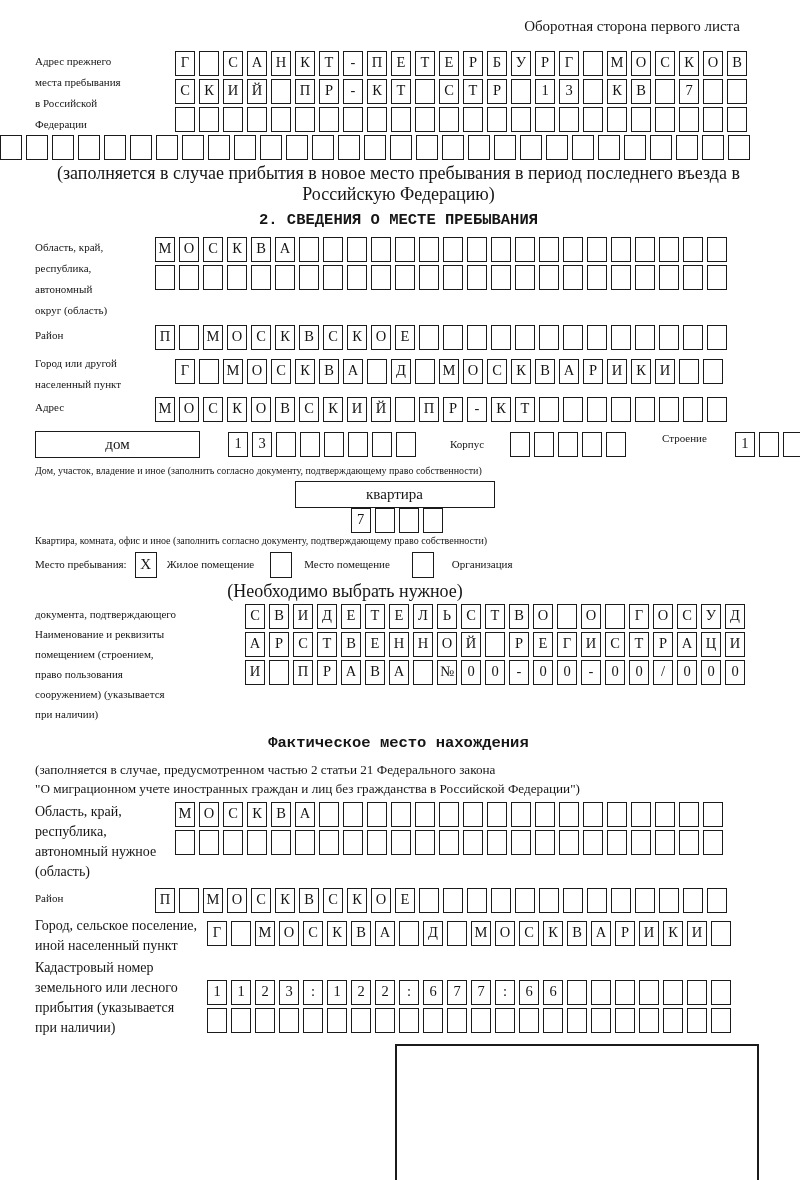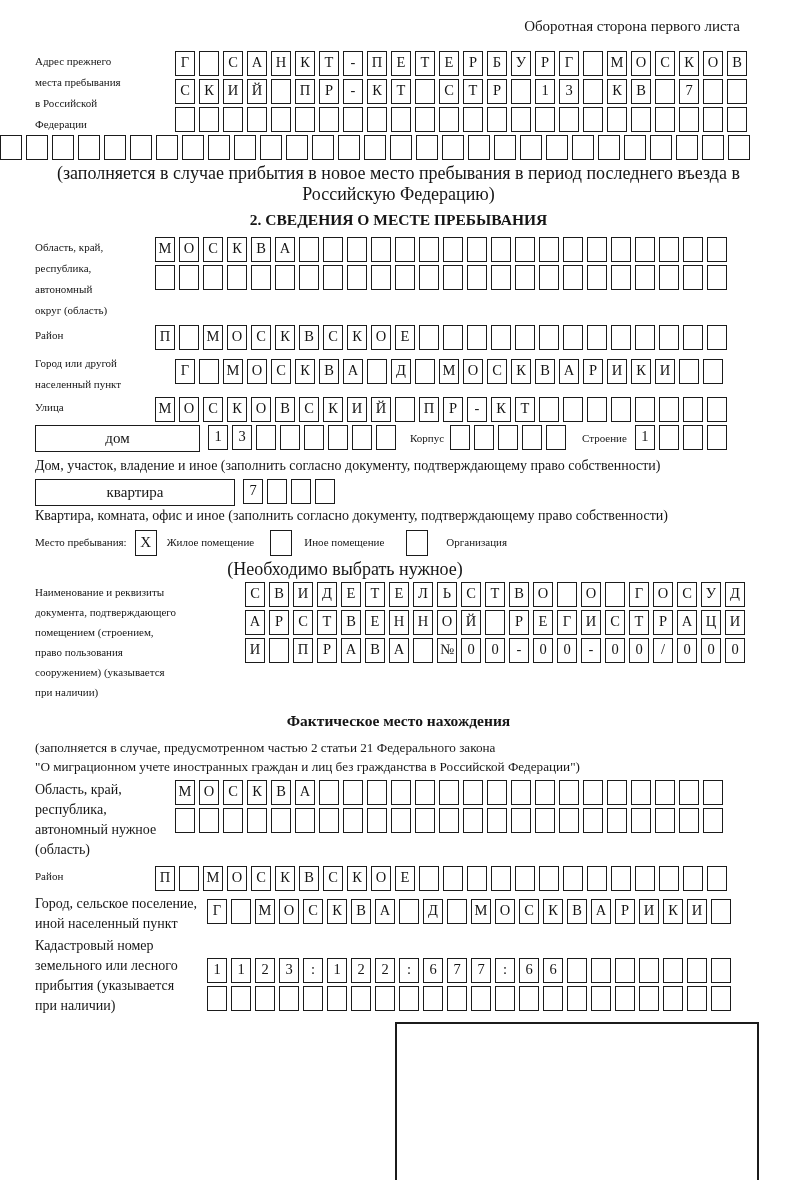--- a/index.html
+++ b/index.html
@@ -20,22 +20,22 @@
     font-size:14.5px;line-height:21px;text-align:center;
   }
   .cells.wide .cell{width:22px;}
   .cellrow{margin-bottom:3px;}
 
   .frow{display:flex;align-items:flex-start;}
   .flabel{flex:none;font-size:11px;line-height:21px;}
   .flabel.sm{font-size:14px;line-height:20px;}
 
   .note{font-size:18px;text-align:center;margin:3px 0 2px 0;}
-  .caption{font-size:14px;margin:2px 0 5px 0;font-family:Liberation Serif, serif;}
-  .h-bold{font-weight:bold;font-size:15.5px;text-align:center;margin:6px 0 8px 0;}
+  .caption{font-size:10px;margin:2px 0 5px 0;font-family:Liberation Serif, serif;}
+  .h-bold{font-weight:bold;font-size:15.5px;text-align:center;margin:6px 0 8px 0;font-family:Liberation Mono, monospace;}
 
   .named-box{
     box-sizing:border-box;border:1.6px solid #1b1b1b;height:27px;
     display:flex;align-items:center;justify-content:center;
     font-size:15px;flex:none;
   }
   .inline-lbl{font-size:11px;line-height:27px;flex:none;}
   .chk{
     flex:none;box-sizing:border-box;width:22px;height:26px;
     border:1.6px solid #1b1b1b;font-size:15px;line-height:23px;text-align:center;
@@ -300,21 +300,21 @@
         <span class="cell">Р</span>
         <span class="cell">И</span>
         <span class="cell">К</span>
         <span class="cell">И</span>
         <span class="cell"></span>
         <span class="cell"></span>
       </div>
   </div>
 
   <div class="frow cellrow">
-    <div class="flabel" style="width:120px">Улица</div>
+    <div class="flabel" style="width:120px">Адрес</div>
     <div class="cells">
         <span class="cell">М</span>
         <span class="cell">О</span>
         <span class="cell">С</span>
         <span class="cell">К</span>
         <span class="cell">О</span>
         <span class="cell">В</span>
         <span class="cell">С</span>
         <span class="cell">К</span>
         <span class="cell">И</span>
@@ -329,76 +329,76 @@
         <span class="cell"></span>
         <span class="cell"></span>
         <span class="cell"></span>
         <span class="cell"></span>
         <span class="cell"></span>
         <span class="cell"></span>
         <span class="cell"></span>
       </div>
   </div>
 
-  <div style="display:flex;margin-top:3px;">
+  <div style="display:flex;align-items:center;margin-top:3px;gap:20px;">
     <div class="named-box" style="width:165px;margin-right:8px;">дом</div>
     <div class="cells">
         <span class="cell">1</span>
         <span class="cell">3</span>
         <span class="cell"></span>
         <span class="cell"></span>
         <span class="cell"></span>
         <span class="cell"></span>
         <span class="cell"></span>
         <span class="cell"></span>
       </div>
     <div class="inline-lbl" style="margin:0 6px 0 10px;">Корпус</div>
     <div class="cells">
         <span class="cell"></span>
         <span class="cell"></span>
         <span class="cell"></span>
         <span class="cell"></span>
         <span class="cell"></span>
       </div>
-    <div class="inline-lbl" style="margin:0 8px 4px 12px;">Строение</div>
+    <div class="inline-lbl" style="margin:0 8px 11px 12px;">Строение</div>
     <div class="cells">
         <span class="cell">1</span>
         <span class="cell"></span>
         <span class="cell"></span>
         <span class="cell"></span>
       </div>
   </div>
   <div class="caption">Дом, участок, владение и иное (заполнить согласно документу, подтверждающему право собственности)</div>
 
-  <div style="display:flex;">
+  <div style="display:flex;align-items:center;flex-direction:column;">
     <div class="named-box" style="width:200px;margin-right:8px;">квартира</div>
     <div class="cells">
         <span class="cell">7</span>
         <span class="cell"></span>
         <span class="cell"></span>
         <span class="cell"></span>
       </div>
   </div>
   <div class="caption">Квартира, комната, офис и иное (заполнить согласно документу, подтверждающему право собственности)</div>
 
   <div class="mesto-row">
     <span class="inline-lbl">Место пребывания:</span>
     <span class="chk" style="margin:0 10px 0 8px;">X</span>
     <span class="inline-lbl">Жилое помещение</span>
     <span class="chk" style="margin:0 12px 0 16px;"></span>
-    <span class="inline-lbl">Иное помещение</span>
+    <span class="inline-lbl">Место помещение</span>
     <span class="chk" style="margin:0 18px 0 22px;"></span>
     <span class="inline-lbl">Организация</span>
   </div>
   <div class="note" style="width:620px;">(Необходимо выбрать нужное)</div>
 
   <div class="frow" style="margin-top:2px;">
     <div class="flabel" style="width:210px;line-height:20px;">
+        <div>документа, подтверждающего</div>
         <div>Наименование и реквизиты</div>
-        <div>документа, подтверждающего</div>
         <div>помещением (строением,</div>
         <div>право пользования</div>
         <div>сооружением) (указывается</div>
         <div>при наличии)</div>
       </div>
     <div>
       <div class="cells cellrow">
           <span class="cell">С</span>
           <span class="cell">В</span>
           <span class="cell">И</span>

